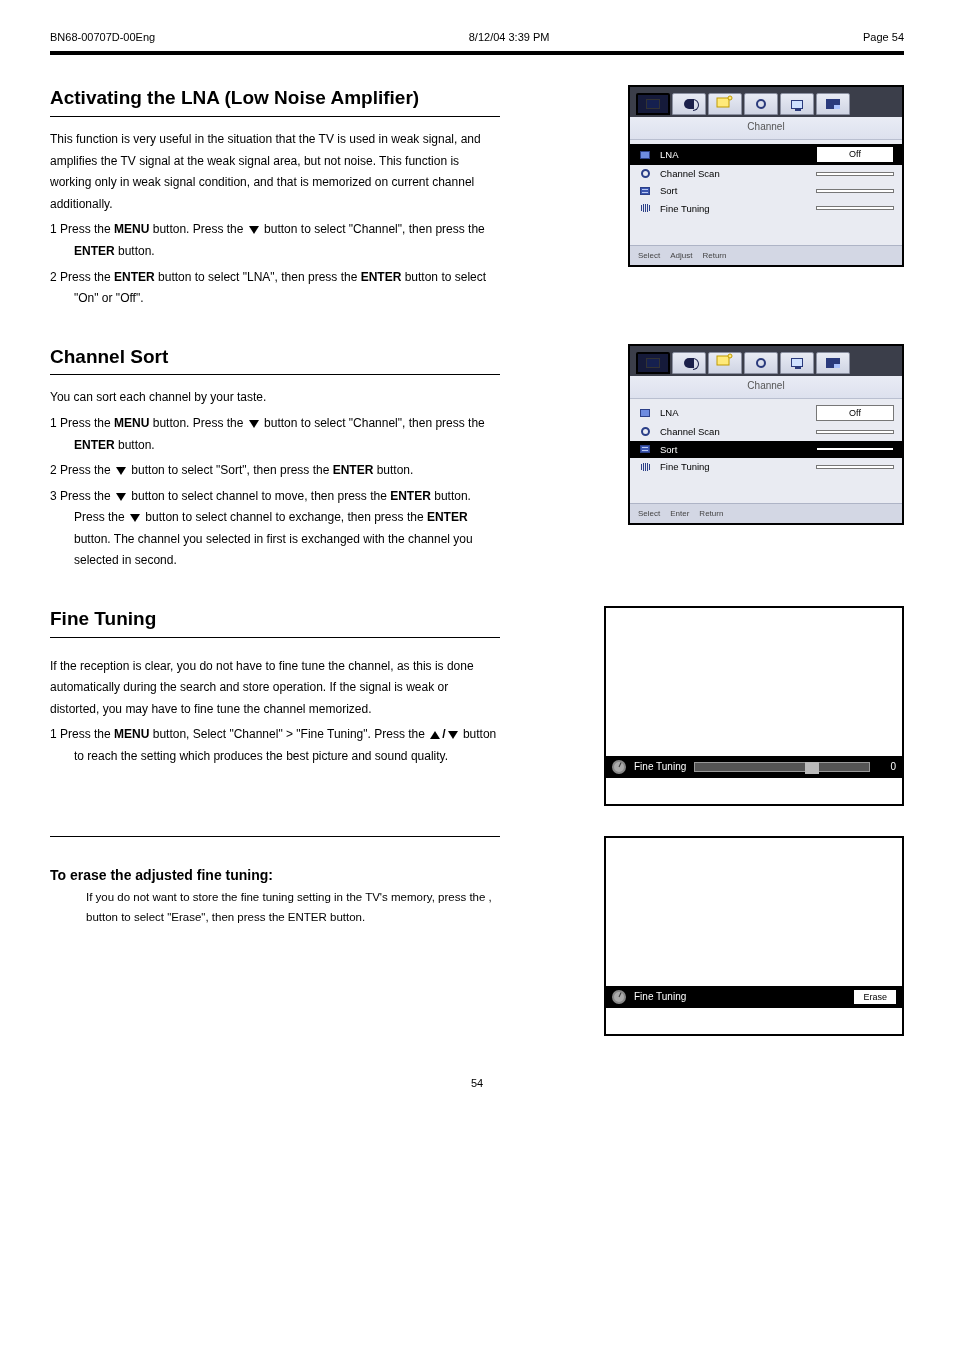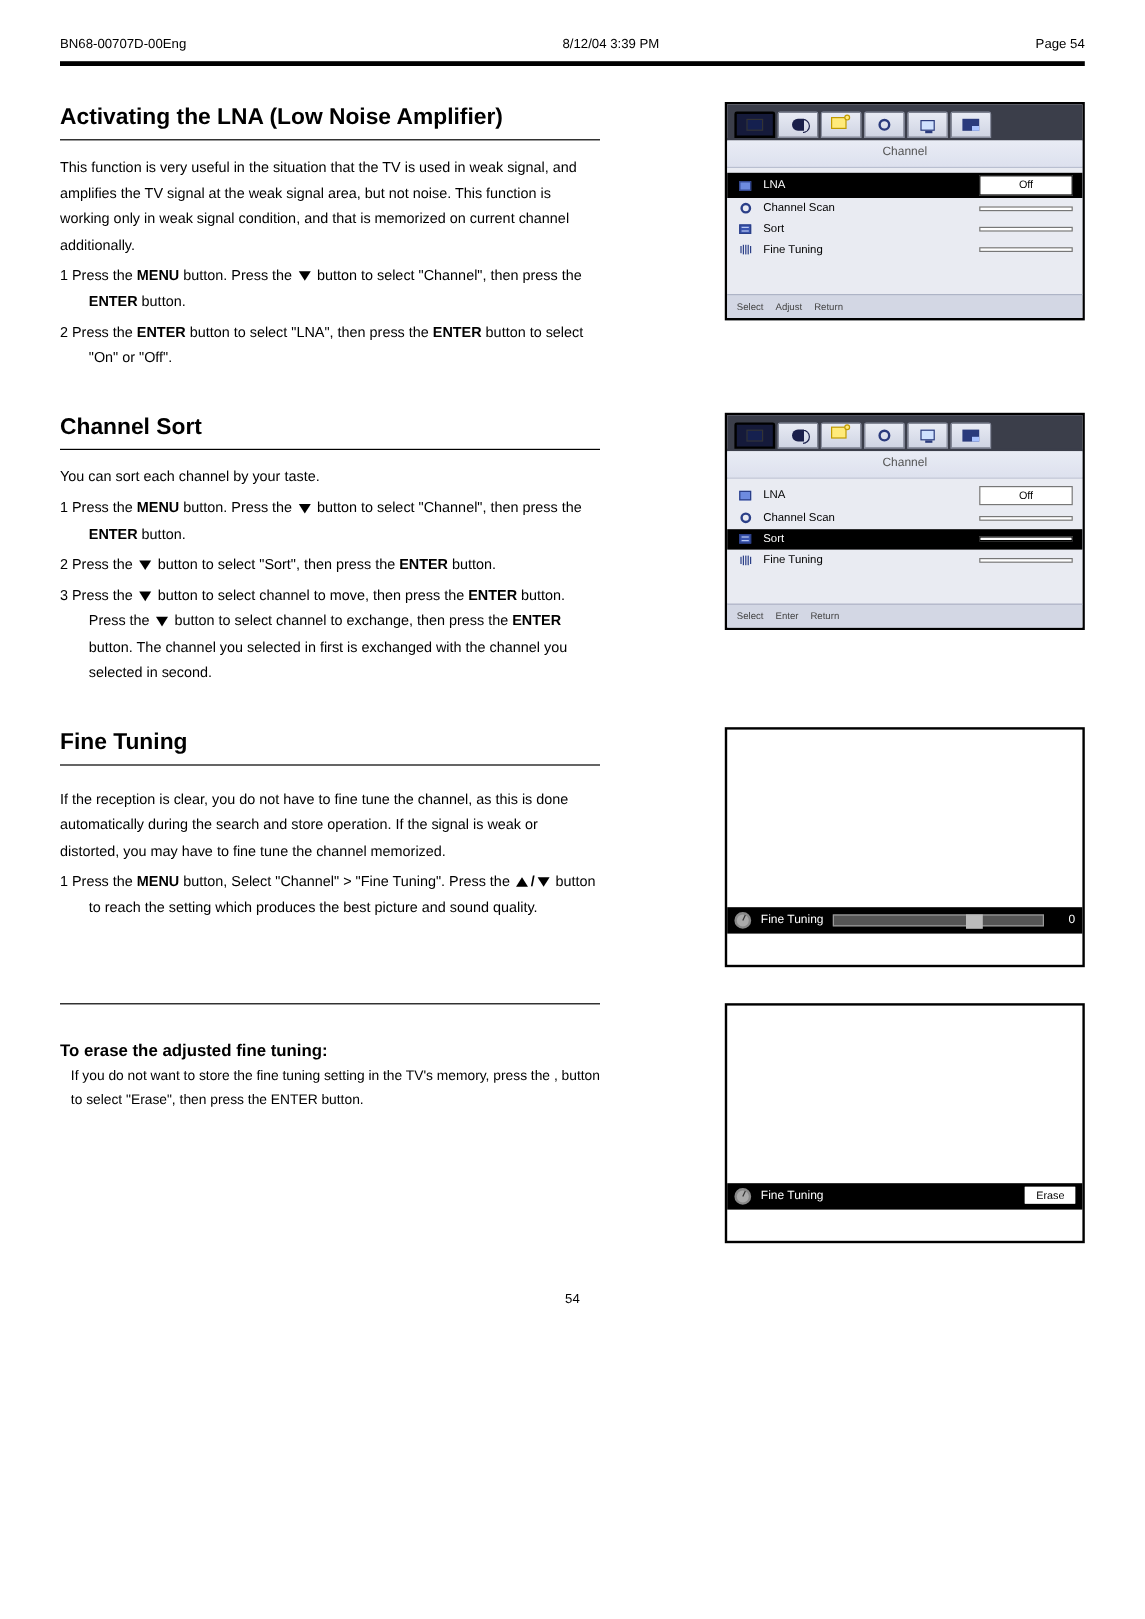--- a/index.html
+++ b/index.html
@@ -62,27 +62,27 @@
     border-bottom: 8px solid #000;
     vertical-align: middle;
     margin: 0 2px;
   }
   .subhead {
     font-weight: bold;
     font-size: 14px;
     margin-top: 14px;
     margin-bottom: 0;
   }
-  .indent-block { margin-left: 9px; font-size: 11.5px; line-height: 1.7; }
+  .indent-block { margin-left: 36px; font-size: 11.5px; line-height: 1.7; }
   .indent-block .para { margin-bottom: 12px; }
 
   
   .osd {
     border: 2px solid #000;
-    width: 300px;
+    width: 276px;
     margin-left: auto;
     background: #eceef5;
   }
   .osd-tabs {
     display: flex;
     gap: 2px;
     padding: 6px 6px 0 6px;
     background: #3b3e4a;
     border-bottom: 2px solid #3b3e4a;
   }

